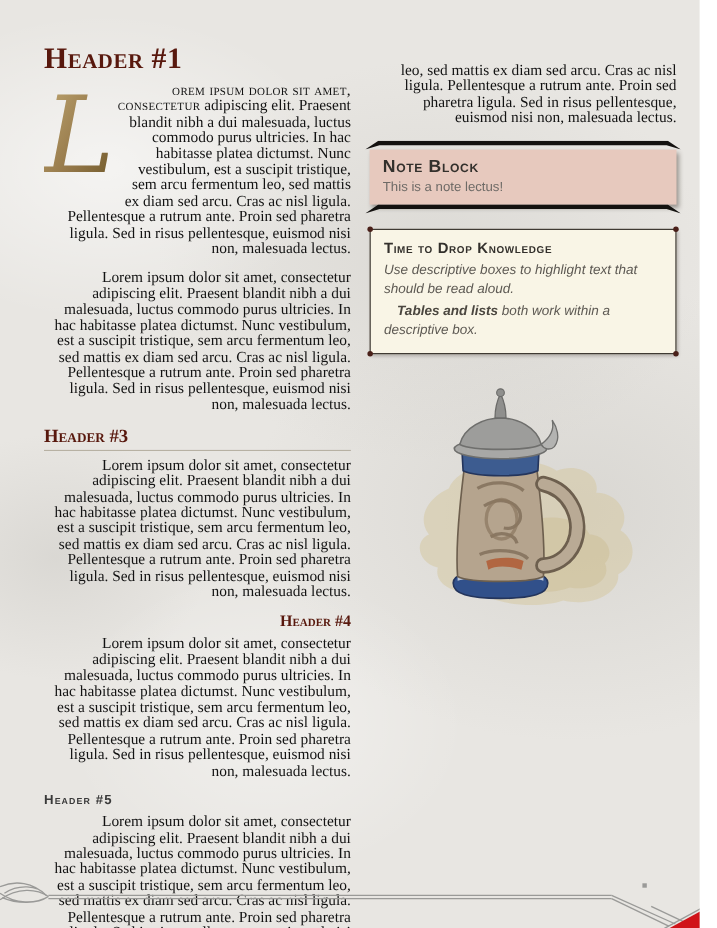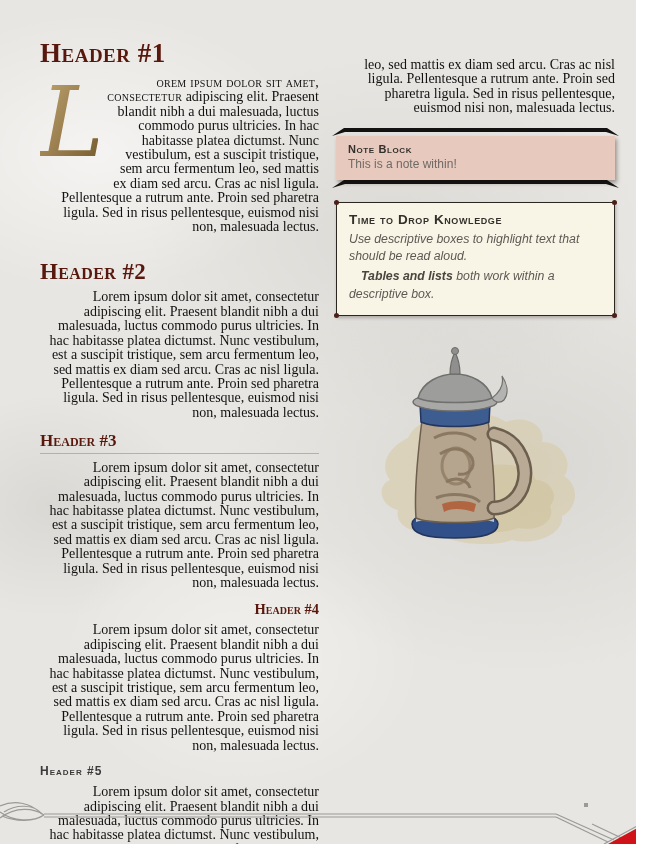--- a/index.html
+++ b/index.html
@@ -30,21 +30,21 @@
         font-family:"Liberation Sans", sans-serif;font-variant:small-caps;
         font-weight:700;letter-spacing:1px;}
   .dropcap{float:left;width:58px;height:92px;margin:3px 7px 0 0;}
   .leadcaps{font-variant:small-caps;letter-spacing:.3px;}
   
   .note-block{position:relative;margin:8px 0 14px 0;}
   .note-bar{display:block;width:287px;height:8px;margin-left:-4px;}
   .note-inner{background:#e7c9be;box-shadow:2px 3px 4px rgba(60,50,45,.45);
       padding:7px 12px 9px 12px;}
   .note-title{font-family:"Liberation Sans", sans-serif;font-variant:small-caps;
-      font-weight:700;font-size:11px;color:#33302c;letter-spacing:.6px;margin-bottom:2px;}
+      font-weight:700;font-size:16px;color:#33302c;letter-spacing:.6px;margin-bottom:2px;}
   .note-text{font-family:"Liberation Sans", sans-serif;font-size:12px;color:#6e6a66;}
   
   .desc-box{position:relative;background:#f9f5e6;border:1px solid #2b2620;
       box-shadow:1px 2px 3px rgba(60,50,45,.3);
       padding:9px 12px 11px 12px;margin:4px 0 0 0;}
   .desc-dot{position:absolute;width:5px;height:5px;background:#4a2019;border-radius:50%;}
   .dot-tl{left:-3px;top:-3px;} .dot-tr{right:-3px;top:-3px;}
   .dot-bl{left:-3px;bottom:-3px;} .dot-br{right:-3px;bottom:-3px;}
   .desc-title{font-family:"Liberation Sans", sans-serif;font-variant:small-caps;
       font-weight:700;font-size:13.5px;color:#33302c;letter-spacing:.6px;margin-bottom:4px;}
@@ -71,21 +71,20 @@
             <stop offset="0.55" stop-color="#96794a"></stop>
             <stop offset="1" stop-color="#6b5526"></stop>
           </linearGradient>
         </defs>
         <text x="0" y="80" font-family="DejaVu Serif, serif" font-style="italic" font-size="100" fill="url(#gold)">L</text>
       </svg>
       <p class="body"><span class="leadcaps">orem ipsum dolor sit amet, consectetur</span><span> adipiscing elit. Praesent blandit nibh a dui malesuada, luctus commodo purus ultricies. In hac habitasse platea dictumst. Nunc vestibulum, est a suscipit tristique, sem arcu fermentum leo, sed mattis ex diam sed arcu. Cras ac nisl ligula. Pellentesque a rutrum ante. Proin sed pharetra ligula. Sed in risus pellentesque, euismod nisi non, malesuada lectus.</span></p>
       <div style="clear:both"></div>
     </div>
 
-    <h2 class="h2">Header #2</h2>
     <p class="body">Lorem ipsum dolor sit amet, consectetur adipiscing elit. Praesent blandit nibh a dui malesuada, luctus commodo purus ultricies. In hac habitasse platea dictumst. Nunc vestibulum, est a suscipit tristique, sem arcu fermentum leo, sed mattis ex diam sed arcu. Cras ac nisl ligula. Pellentesque a rutrum ante. Proin sed pharetra ligula. Sed in risus pellentesque, euismod nisi non, malesuada lectus.</p>
 
     <h3 class="h3">Header #3</h3>
     <p class="body">Lorem ipsum dolor sit amet, consectetur adipiscing elit. Praesent blandit nibh a dui malesuada, luctus commodo purus ultricies. In hac habitasse platea dictumst. Nunc vestibulum, est a suscipit tristique, sem arcu fermentum leo, sed mattis ex diam sed arcu. Cras ac nisl ligula. Pellentesque a rutrum ante. Proin sed pharetra ligula. Sed in risus pellentesque, euismod nisi non, malesuada lectus.</p>
 
     <h4 class="h4">Header #4</h4>
     <p class="body">Lorem ipsum dolor sit amet, consectetur adipiscing elit. Praesent blandit nibh a dui malesuada, luctus commodo purus ultricies. In hac habitasse platea dictumst. Nunc vestibulum, est a suscipit tristique, sem arcu fermentum leo, sed mattis ex diam sed arcu. Cras ac nisl ligula. Pellentesque a rutrum ante. Proin sed pharetra ligula. Sed in risus pellentesque, euismod nisi non, malesuada lectus.</p>
 
     <h5 class="h5">Header #5</h5>
     <p class="body">Lorem ipsum dolor sit amet, consectetur adipiscing elit. Praesent blandit nibh a dui malesuada, luctus commodo purus ultricies. In hac habitasse platea dictumst. Nunc vestibulum, est a suscipit tristique, sem arcu fermentum leo, sed mattis ex diam sed arcu. Cras ac nisl ligula. Pellentesque a rutrum ante. Proin sed pharetra ligula. Sed in risus pellentesque, euismod nisi non, malesuada lectus.</p>
@@ -94,21 +93,21 @@
 
   <div class="col col-right">
     <p class="body">leo, sed mattis ex diam sed arcu. Cras ac nisl ligula. Pellentesque a rutrum ante. Proin sed pharetra ligula. Sed in risus pellentesque, euismod nisi non, malesuada lectus.</p>
 
     <div class="note-block">
       <svg class="note-bar" viewBox="0 0 287 8" preserveAspectRatio="none">
         <polygon points="0,8 12,0 275,0 287,8 274,4 13,4" fill="#141210"></polygon>
       </svg>
       <div class="note-inner">
         <div class="note-title">Note Block</div>
-        <div class="note-text">This is a note within!</div>
+        <div class="note-text">This is a note lectus!</div>
       </div>
       <svg class="note-bar" viewBox="0 0 287 8" preserveAspectRatio="none">
         <polygon points="0,8 12,0 275,0 287,8 274,4 13,4" fill="#141210"></polygon>
       </svg>
     </div>
 
     <div class="desc-box">
       <span class="desc-dot dot-tl"></span>
       <span class="desc-dot dot-tr"></span>
       <span class="desc-dot dot-bl"></span>

